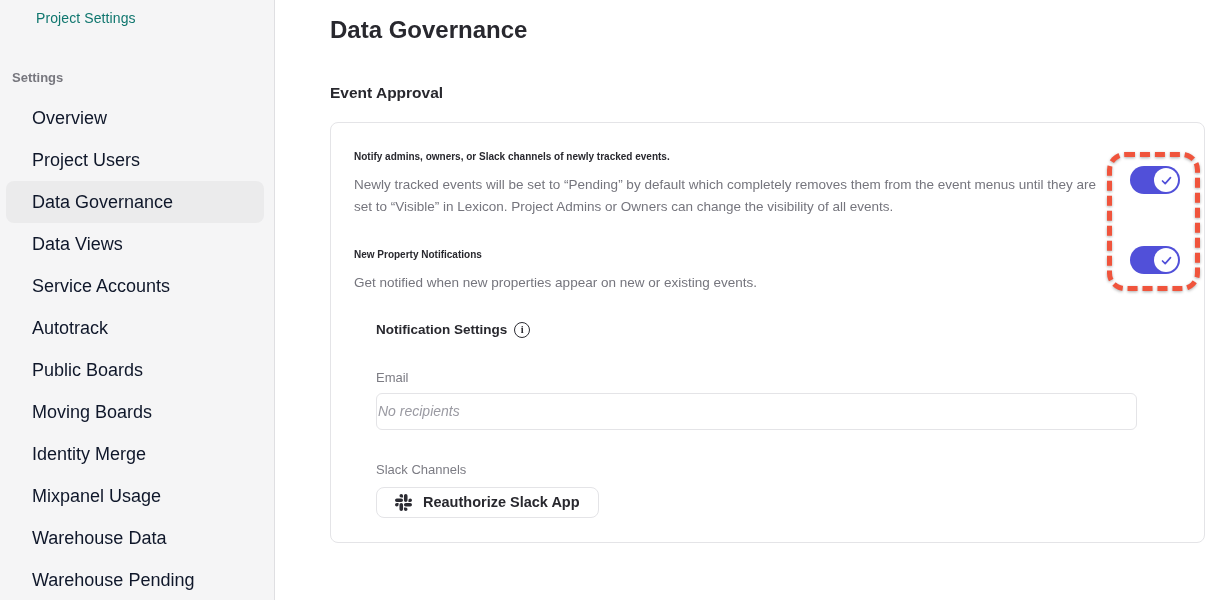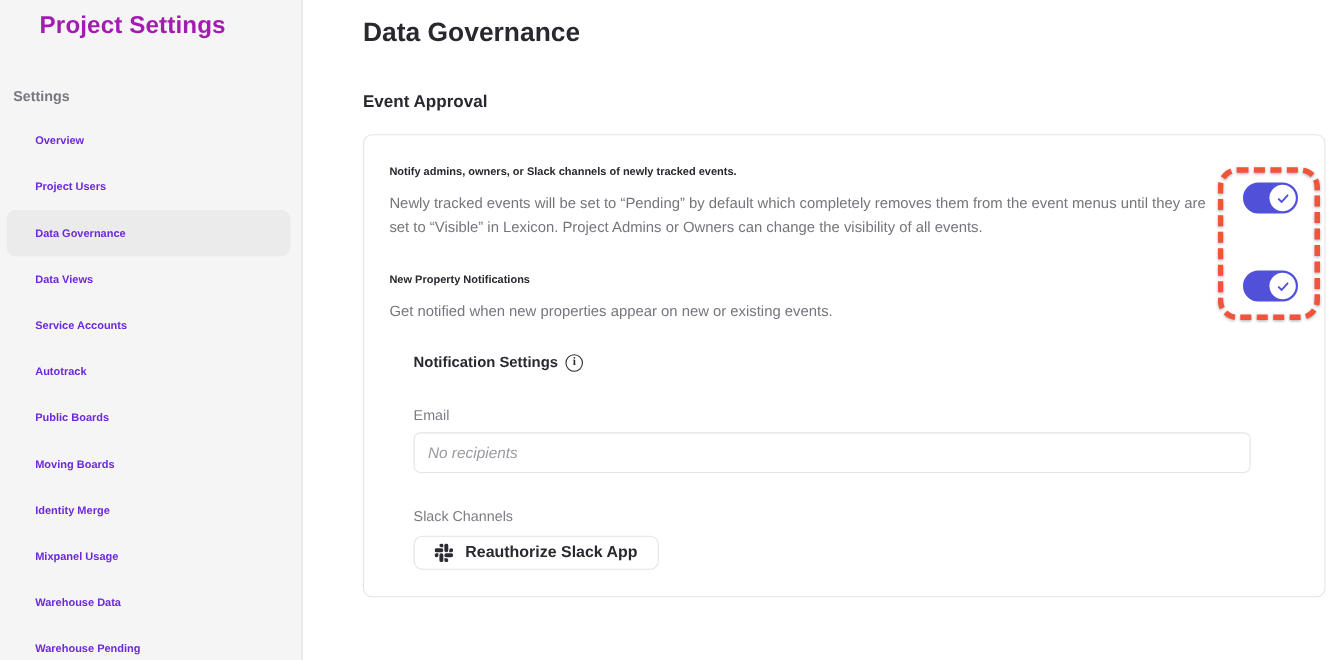--- a/index.html
+++ b/index.html
@@ -14,38 +14,38 @@
 
   
   .sidebar {
     position: fixed; left: 0; top: 0; bottom: 0;
     width: 275px;
     background: #f5f5f6;
     border-right: 1px solid #dfdfe2;
   }
   .sidebar-title {
     margin: 10px 0 0 36px;
-    font-size: 22px;
-    font-weight: 700;
+    font-size: 14px;
+    font-weight: 400;
     letter-spacing: 0.1px;
-    color: #a21caf;
+    color: #0f766e;
   }
   .section-label {
     margin: 44px 0 12px 12px;
     font-size: 13px;
     font-weight: 700;
     color: #77777e;
   }
   .nav-item {
     height: 42px;
     display: flex; align-items: center;
     padding: 0 10px 0 32px;
-    font-size: 10px;
-    font-weight: 700;
-    color: #6d28d9;
+    font-size: 18px;
+    font-weight: 400;
+    color: #0f172a;
     cursor: pointer;
     white-space: nowrap;
   }
   .nav-item.selected {
     background: #ebebec;
     border-radius: 8px;
     margin: 0 10px 0 6px;
     padding-left: 26px;
   }
 
@@ -141,21 +141,21 @@
     margin-top: 32px;
     font-size: 13px;
     color: #7c7c84;
   }
   .email-input {
     display: block;
     margin-top: 8px;
     width: 761px; height: 37px;
     border: 1px solid #e4e4e7;
     border-radius: 6px;
-    padding: 0 12px;
+    padding: 0 1px;
     font-size: 14px;
     font-family: "Liberation Sans", sans-serif;
     color: #a16207;
     outline: none;
   }
   .email-input::placeholder {
     font-style: italic;
     color: #9a9aa2;
   }
   .slack-btn {

